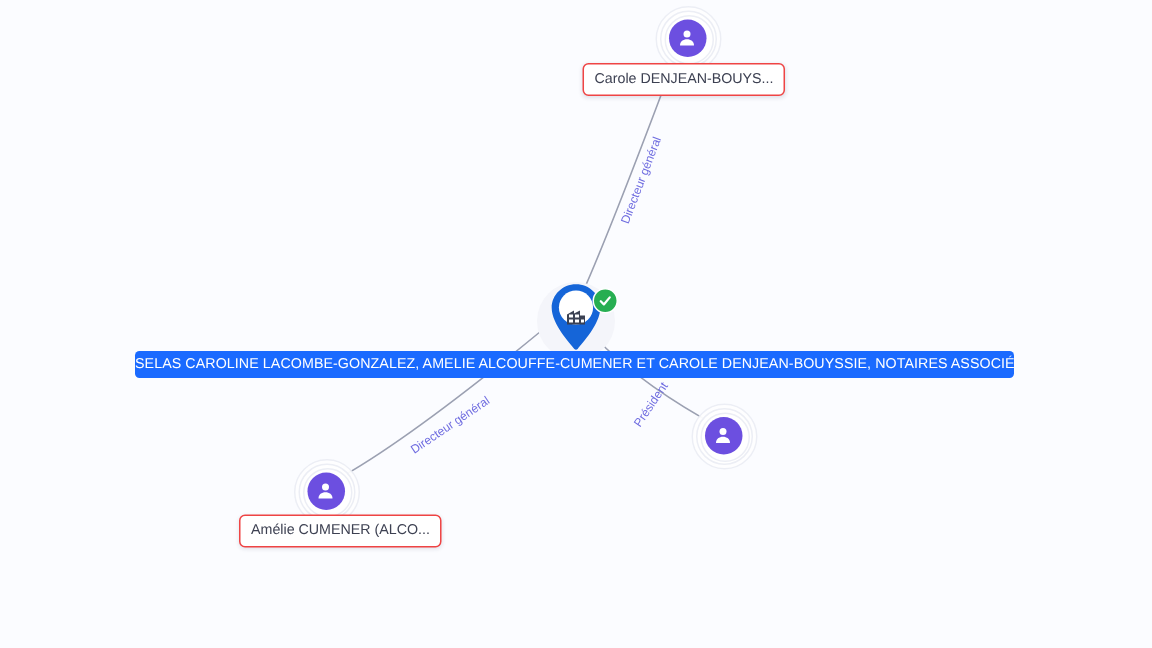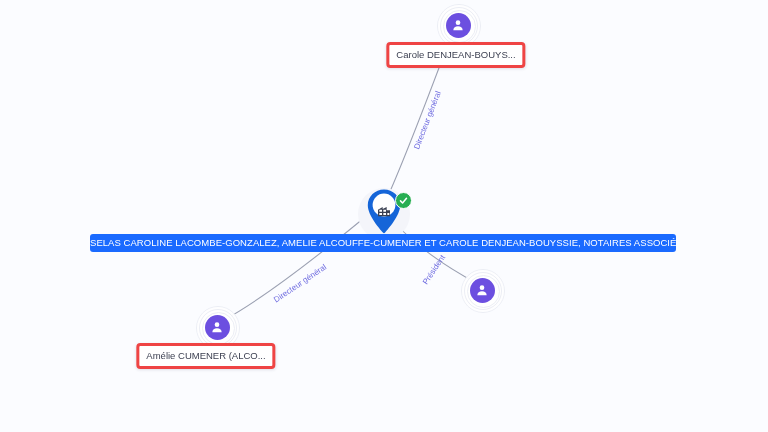--- a/index.html
+++ b/index.html
@@ -88,21 +88,21 @@
     align-items: center;
     justify-content: center;
   }
   .check-badge svg { display: block; }
 
   
   .pill {
     position: absolute;
     transform: translateX(-50%);
     background: #ffffff;
-    border: 3px solid #ef4444;
+    border: 1px solid #ef4444;
     border-radius: 4px;
     box-shadow: 0 1px 3px rgba(30,40,80,.13);
     color: #3d4152;
     font-size: 9.5px;
     line-height: 1;
     padding: 5px 7px 5.5px 7px;
     white-space: nowrap;
   }
 
   
@@ -170,21 +170,21 @@
     <div class="halo h1"></div>
     <div class="halo h2"></div>
     <div class="halo h3"></div>
     <div class="avatar">
       <svg width="14" height="14" viewBox="0 0 24 24" fill="#ffffff">
         <circle cx="12" cy="8" r="4"></circle>
         <path d="M4 21c0-4.4 3.6-7 8-7s8 2.6 8 7z"></path>
       </svg>
     </div>
   </div>
-  <div class="pill" style="left:206px; top:343px;">Amélie CUMENER (ALCO...</div>
+  <div class="pill" style="left:227px; top:343px;">Amélie CUMENER (ALCO...</div>
 
   <div class="person-node" style="left:482px; top:290px;">
     <div class="halo h1"></div>
     <div class="halo h2"></div>
     <div class="halo h3"></div>
     <div class="avatar">
       <svg width="14" height="14" viewBox="0 0 24 24" fill="#ffffff">
         <circle cx="12" cy="8" r="4"></circle>
         <path d="M4 21c0-4.4 3.6-7 8-7s8 2.6 8 7z"></path>
       </svg>

